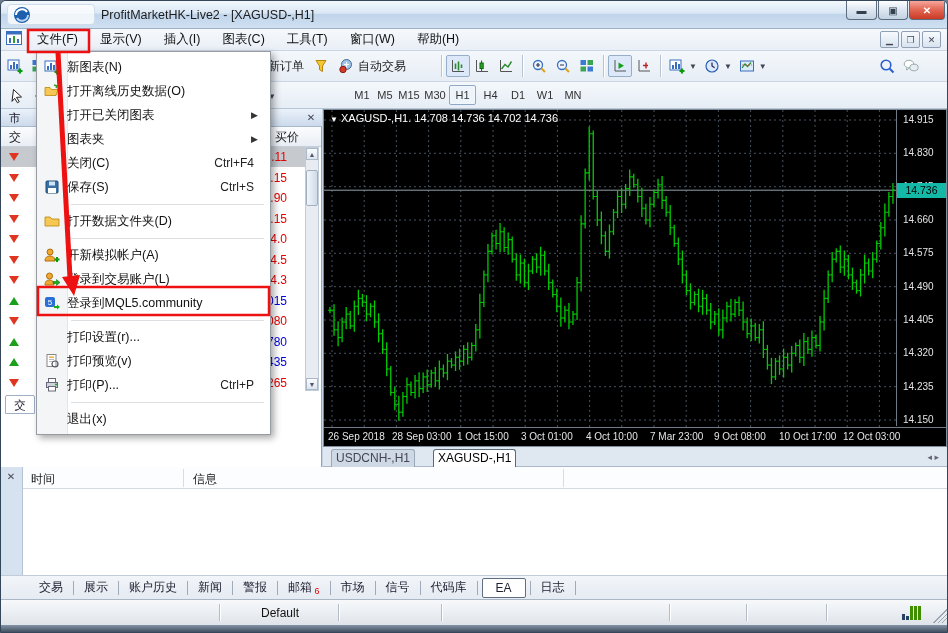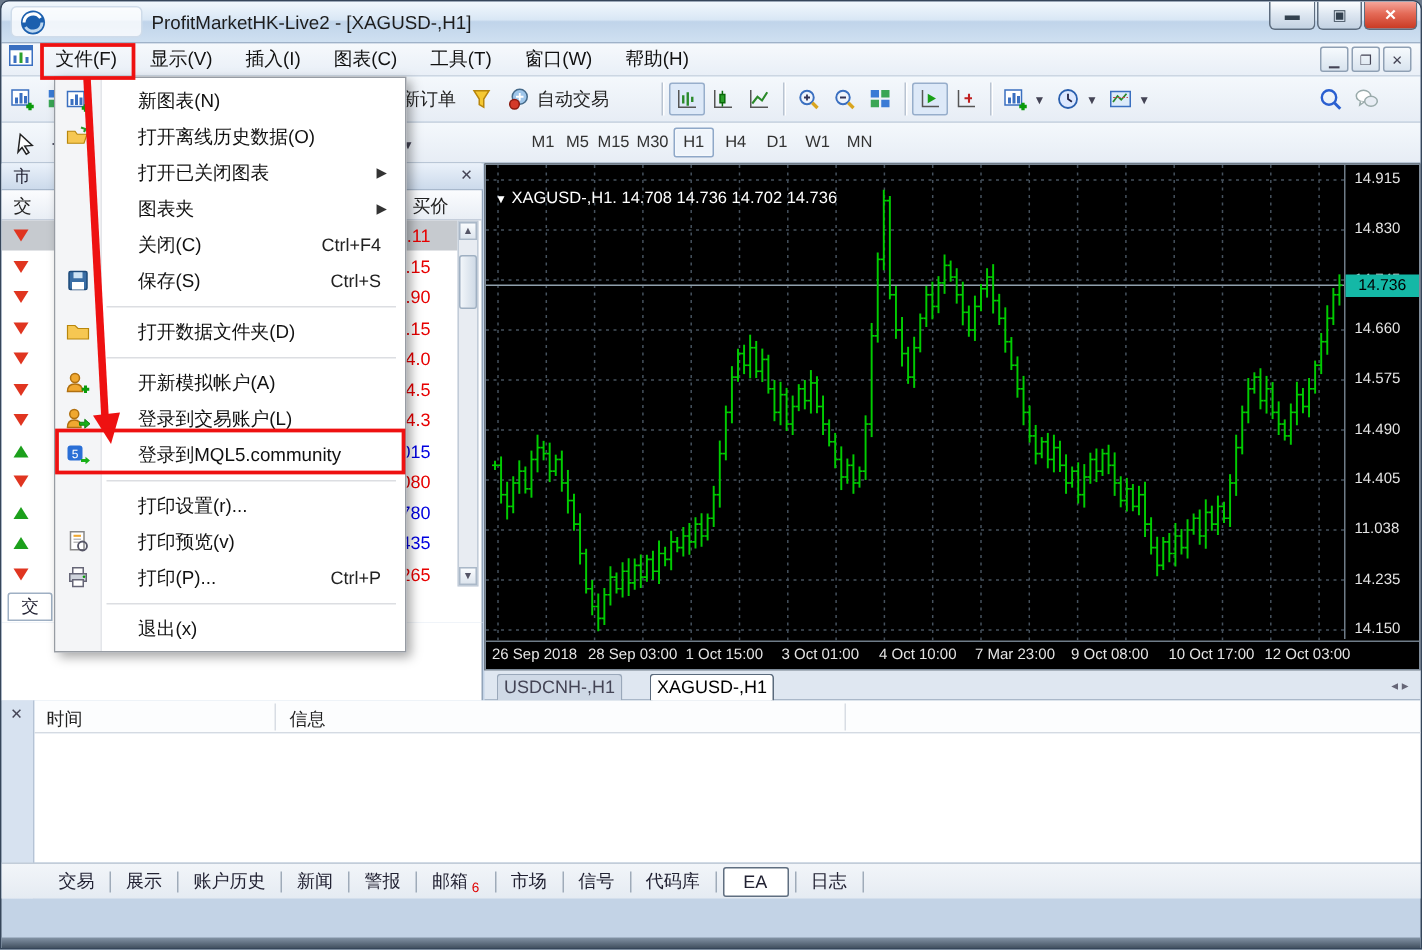--- a/index.html
+++ b/index.html
@@ -42,21 +42,21 @@
 .arr.u{border-bottom:8px solid #1ca01c}
 .bid{position:absolute;right:18px;top:3px;font-size:12px}
 .bid.red{color:#e80000}.bid.blue{color:#0000e0}
 .scroll{position:absolute;right:2px;top:38px;width:14px;bottom:24px;background:#e8ecf2;border:1px solid #c2ccd8}
 .sc-arrow{position:absolute;left:0;width:12px;height:12px;font-size:7px;color:#556;text-align:center;line-height:12px;background:linear-gradient(#fafcfe,#dde5ee);border:1px solid #aab8c8}
 .sc-thumb{position:absolute;left:0;top:22px;width:12px;height:36px;background:linear-gradient(90deg,#f2f6fa,#cfdae6);border:1px solid #9fb0c2;border-radius:2px}
 .mini-tab{position:absolute;background:#fff;border:1px solid #9fb0c4;border-radius:2px 2px 0 0;font-size:11.5px;color:#223;text-align:center}
 .navpanel{position:absolute;left:0;top:414px;width:321px;height:52px;background:#fff;border-right:1px solid #92a4ba}
 
 .chartwin{position:absolute;left:322px;top:108px;width:624px;height:338px;background:#000;border:1px solid #7f8c9a}
-.chart-header{position:absolute;left:6px;top:16px;font-size:11px;color:#fff;white-space:nowrap}
+.chart-header{position:absolute;left:6px;top:2px;font-size:11px;color:#fff;white-space:nowrap}
 .axis{position:absolute;left:572px;top:0;width:50px;height:316px;border-left:1px solid #6f7c88;background:#000}
 .ylab{position:absolute;left:6px;font-size:10px;color:#e4e4e4;white-space:nowrap}
 .pricebox{position:absolute;left:0;width:49px;height:15px;background:#14b8a6;color:#000;font-size:10.5px;text-align:center;line-height:15px}
 .timebar{position:absolute;left:0;top:317px;width:622px;height:19px;background:#000;border-top:1px solid #6f7c88}
 .xlab{position:absolute;top:3px;font-size:10px;color:#e4e4e4;white-space:nowrap}
 .ctabs{position:absolute;left:322px;top:446px;width:626px;height:20px;background:#dfe7f1;border-bottom:1px solid #aab8c9}
 .ctab{position:absolute;top:2px;height:18px;font-size:12px;padding:1px 4px;border:1px solid #9aa8ba;border-bottom:none;border-radius:3px 3px 0 0;background:#cfd9e6;color:#445}
 .ctab.active{background:#fff;color:#000;border-color:#5a6a7c;font-weight:normal;z-index:2}
 .ctab-arrows{position:absolute;right:10px;top:5px;font-size:9px;color:#667}
 
@@ -75,21 +75,21 @@
 .sb-sep{position:absolute;top:4px;width:1px;height:17px;background:#b3bcc7;box-shadow:1px 0 0 #fff}
 .sb-text{position:absolute;top:6px;font-size:12px;color:#111}
 .grip{position:absolute;right:2px;bottom:2px;width:14px;height:14px;background:
 linear-gradient(135deg,transparent 50%,#9aa6b2 50%,#9aa6b2 55%,transparent 55%,transparent 65%,#9aa6b2 65%,#9aa6b2 70%,transparent 70%,transparent 80%,#9aa6b2 80%,#9aa6b2 85%,transparent 85%)}
 .bottom-edge{position:absolute;left:0;top:624px;width:948px;height:9px;background:linear-gradient(#8494a6,#2f3d4d)}
 
 .fmenu{position:absolute;left:35px;top:50px;width:235px;background:#fff;border:1px solid #979ca3;box-shadow:3px 3px 7px rgba(0,0,0,.35);z-index:50;padding:3px 0}
 .fmenu:before{content:'';position:absolute;left:0;top:0;bottom:0;width:30px;background:#f4f5f7;border-right:1px solid #e4e6ea}
 .mi{position:relative;display:flex;align-items:center;height:24px;padding-right:8px}
 .micon{width:30px;flex:none;display:flex;align-items:center;justify-content:center;position:relative}
-.mlabel{font-size:12.5px;color:#111;margin-left:25px;white-space:nowrap}
+.mlabel{font-size:12.5px;color:#111;margin-left:0;white-space:nowrap}
 .msc{margin-left:auto;font-size:12px;color:#222;padding-right:8px}
 .marr{margin-left:auto;font-size:9px;color:#333;padding-right:4px}
 .msep{height:10px;position:relative}
 .msep:after{content:'';position:absolute;left:34px;right:6px;top:5px;height:1px;background:#dcdee2}
 
 .annotlayer{position:absolute;left:0;top:0;z-index:100;pointer-events:none}
 </style>
 </head>
 <body>
 
@@ -838,21 +838,21 @@
       </svg>
     <div class="chart-header"><span style="font-size:8px">▼</span> <span>XAGUSD-,H1. 14.708 14.736 14.702 14.736</span></div>
     <div class="axis" id="yAxis">
         <div class="ylab" style="top:4px">14.915</div>
         <div class="ylab" style="top:37px">14.830</div>
         <div class="ylab" style="top:71px">14.745</div>
         <div class="ylab" style="top:104px">14.660</div>
         <div class="ylab" style="top:137px">14.575</div>
         <div class="ylab" style="top:171px">14.490</div>
         <div class="ylab" style="top:204px">14.405</div>
-        <div class="ylab" style="top:237px">11.038</div>
+        <div class="ylab" style="top:237px">14.320</div>
         <div class="ylab" style="top:271px">14.235</div>
         <div class="ylab" style="top:304px">14.150</div>
         <div class="pricebox" style="top:73px">14.736</div>
       </div>
     <div class="timebar" id="xAxis">
         <span class="xlab" style="left:4px">26 Sep 2018</span>
         <span class="xlab" style="left:68px">28 Sep 03:00</span>
         <span class="xlab" style="left:133px">1 Oct 15:00</span>
         <span class="xlab" style="left:197px">3 Oct 01:00</span>
         <span class="xlab" style="left:262px">4 Oct 10:00</span>
@@ -900,20 +900,37 @@
       <span class="ttab">信号</span>
       <span class="ttab-sep"></span>
       <span class="ttab">代码库</span>
       <span class="ttab-sep"></span>
       <span class="ttab active">EA</span>
       <span class="ttab-sep"></span>
       <span class="ttab">日志</span>
       <span class="ttab-sep"></span>
     </div>
 
+  <div class="statusbar">
+    <span class="sb-sep" style="left:218px"></span>
+    <span class="sb-text" style="left:222px;width:114px;text-align:center">Default</span>
+    <span class="sb-sep" style="left:337px"></span>
+    <span class="sb-sep" style="left:440px"></span>
+    <span class="sb-sep" style="left:668px"></span>
+    <span class="sb-sep" style="left:745px"></span>
+    <span class="sb-sep" style="left:825px"></span>
+    <svg width="22" height="16" style="position:absolute;left:900px;top:5px">
+      <rect x="1" y="9" width="3" height="6" fill="#27415f"></rect>
+        <rect x="5" y="11" width="3" height="4" fill="#27415f"></rect>
+      <rect x="9" y="1" width="3" height="14" fill="#3e8f00"></rect>
+        <rect x="13" y="1" width="3" height="14" fill="#3e8f00"></rect>
+        <rect x="17" y="1" width="3" height="14" fill="#3e8f00"></rect>
+    </svg>
+    <div class="grip"></div>
+  </div>
   <div class="bottom-edge"></div>
 
   <div class="fmenu" id="fileMenu">
       <div class="mi">
         <span class="micon">
           <svg width="16" height="16">
             <rect x="1" y="2" width="11" height="10" fill="#fff" stroke="#3a6fc0"></rect>
             <rect x="3" y="7" width="2" height="4" fill="#3a6fc0"></rect>
             <rect x="6" y="4" width="2" height="7" fill="#3a6fc0"></rect>
             <rect x="9" y="6" width="2" height="5" fill="#3a6fc0"></rect>

